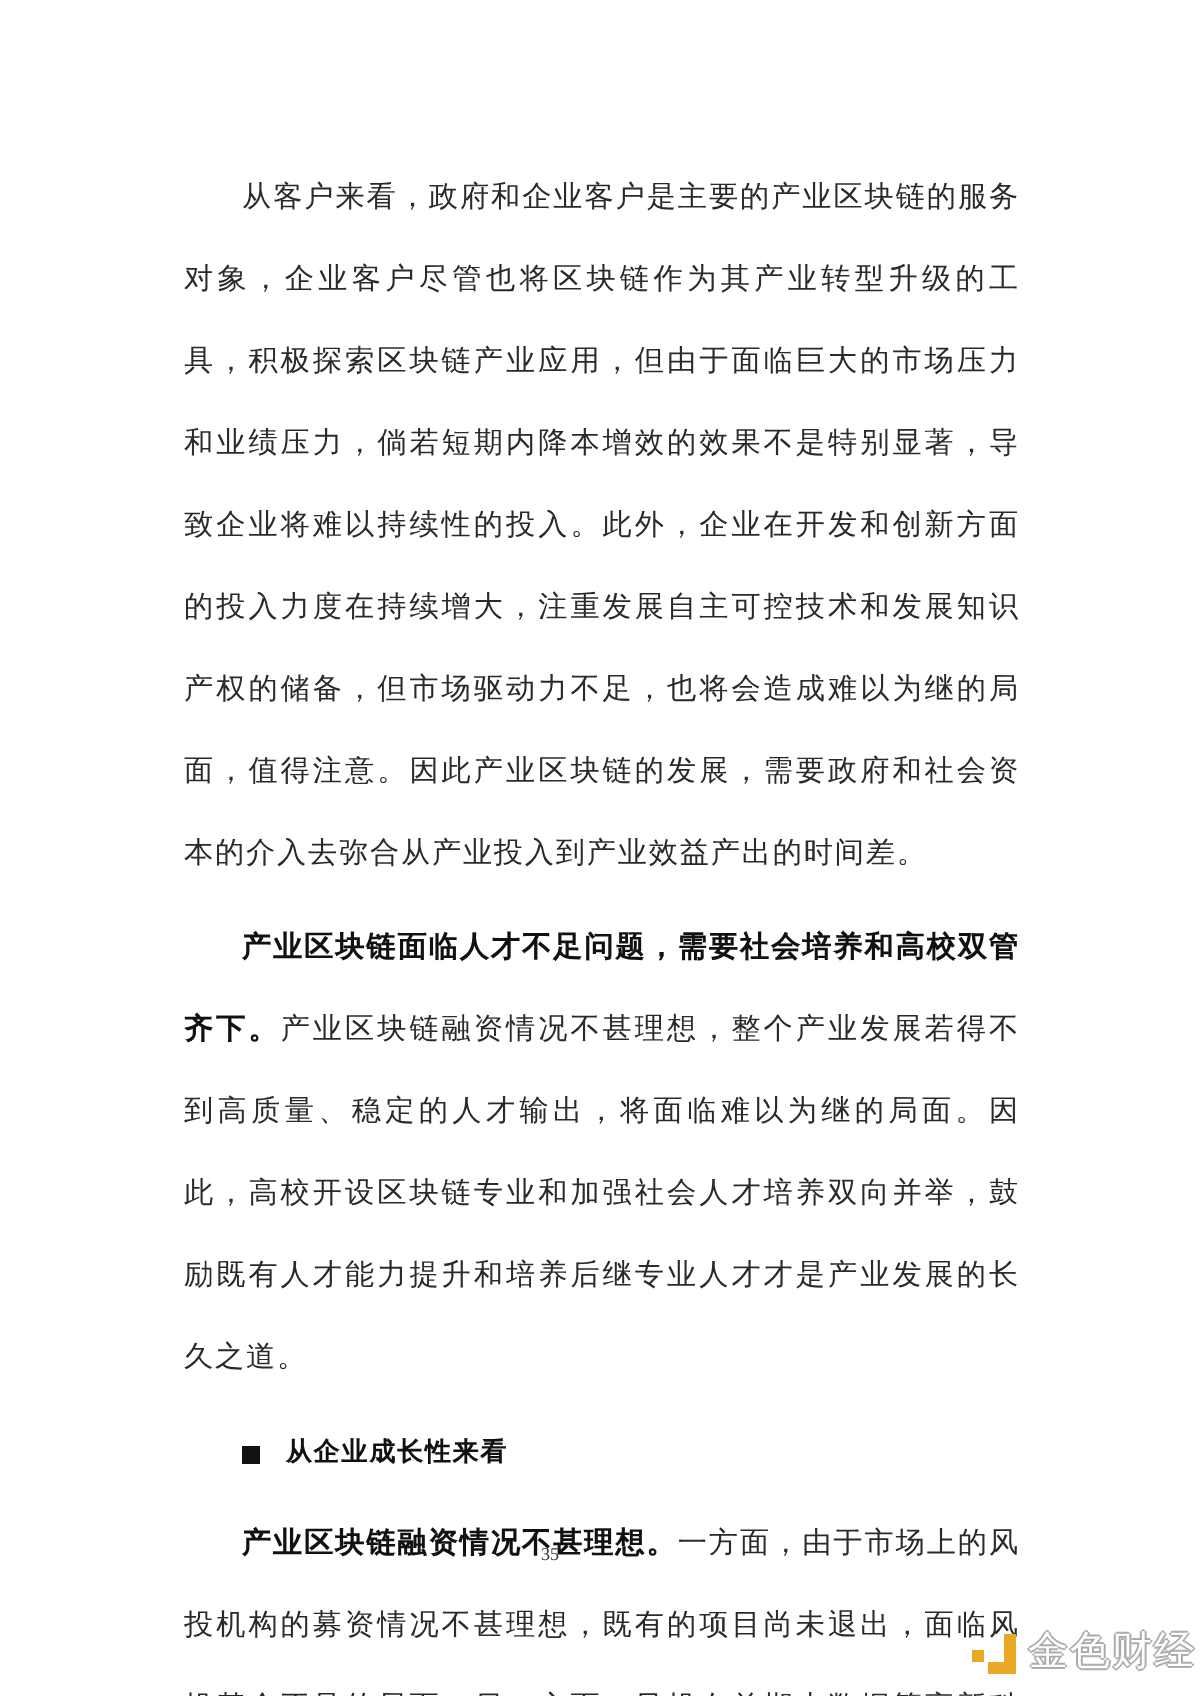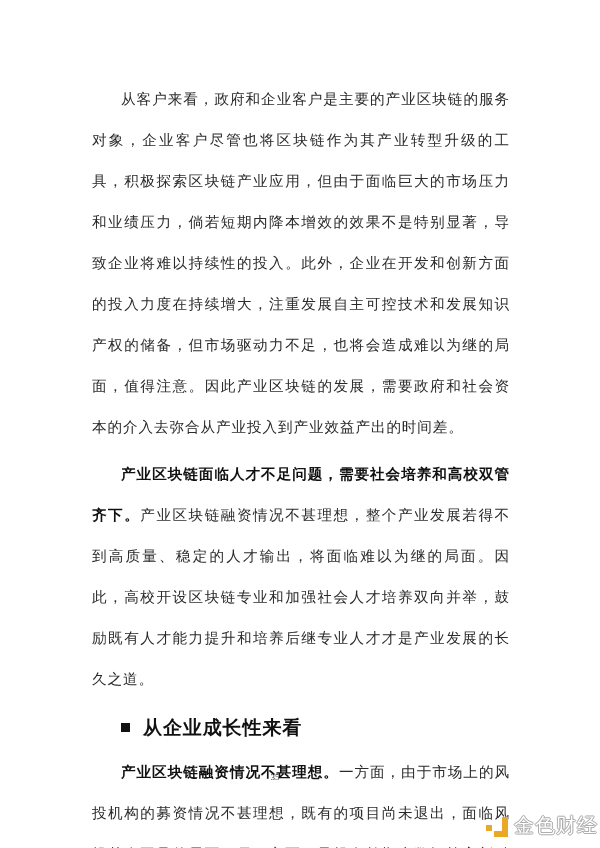--- a/index.html
+++ b/index.html
@@ -7,21 +7,21 @@
       width: 600px; height: 848px; background: #ffffff; position: relative; overflow: hidden;
       font-family: "DejaVu Serif", "Liberation Serif", serif; color: #222;
     }
     .page { position: absolute; left: 92px; top: 78px; width: 418px; }
     .para {
       font-size: 14.6px; line-height: 41px; margin: 0; text-align: justify;
       letter-spacing: 0.9px; text-indent: 29px; color: #2a2a2a;
     }
     .para b { font-weight: bold; color: #111; }
     .heading {
-      font-size: 19px; line-height: 36px; margin: 0; padding-left: 29px;
+      font-size: 13px; line-height: 36px; margin: 0; padding-left: 29px;
       font-weight: bold; color: #111; letter-spacing: 0.9px;
       display: flex; align-items: center;
     }
     .bullet {
       display: inline-block; width: 9px; height: 9px; background: #111; margin-right: 13px;
     }
     .gap-small { height: 6px; }
     .gap-h { height: 10px; }
     .page-number {
       position: absolute; top: 772px; left: 0; width: 550px; text-align: center;

